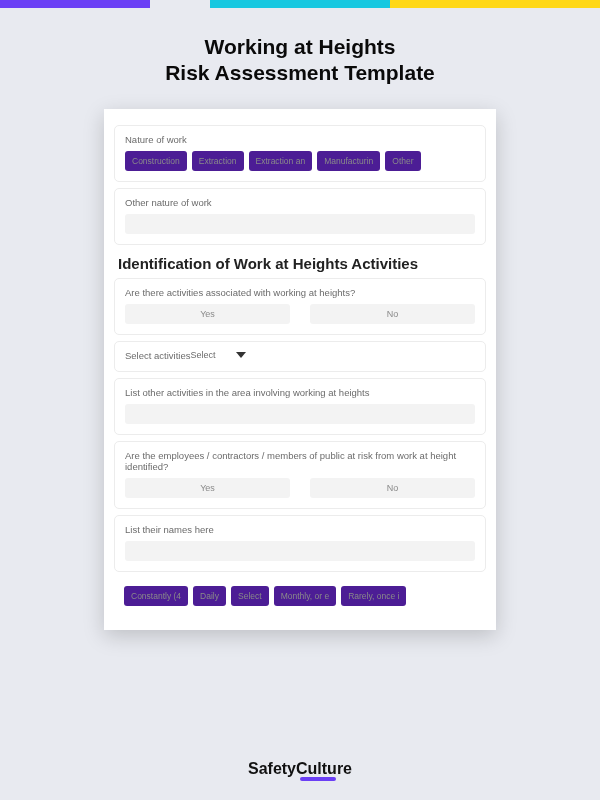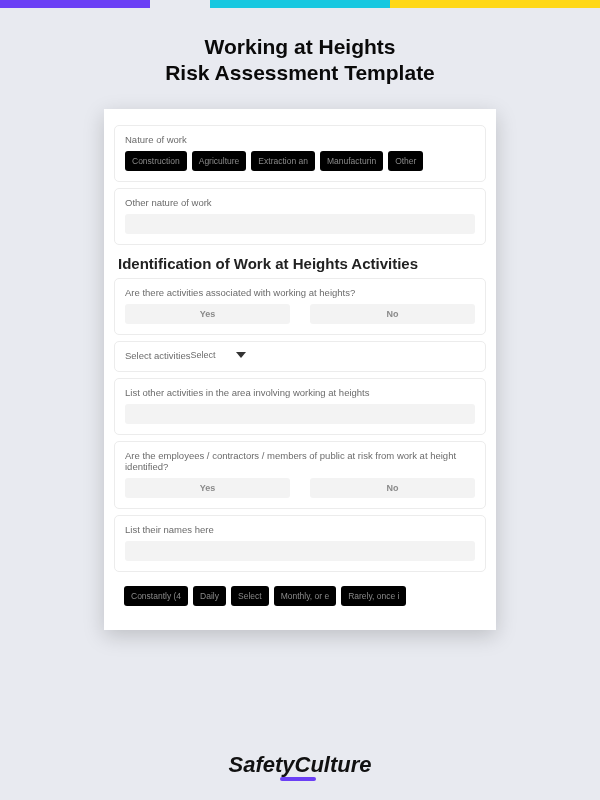--- a/index.html
+++ b/index.html
@@ -45,21 +45,21 @@
     font-size: 9.5px;
     color: #6b6b6b;
     margin-bottom: 6px;
   }
   .chip-row {
     display: flex;
     gap: 5px;
     flex-wrap: nowrap;
   }
   .chip {
-    background: #000000;
+    background: #4c1d95;
     border-radius: 3px;
     font-size: 8.5px;
     color: #8a8a8a;
     padding: 5px 7px;
     white-space: nowrap;
     overflow: hidden;
   }
   .text-input {
     background: #f3f3f3;
     border-radius: 3px;
@@ -69,21 +69,20 @@
   .section-heading {
     font-size: 15px;
     font-weight: 700;
     color: #222;
     margin: 10px 10px 4px 14px;
   }
   .yn-row {
     display: flex;
     gap: 20px;
     margin-top: 6px;
-    font-weight: bold;
   }
   .yn {
     flex: 1;
     background: #f3f3f3;
     border-radius: 3px;
     text-align: center;
     font-size: 9px;
     color: #8a8a8a;
     padding: 5px 0;
   }
@@ -109,23 +108,22 @@
     border-top: 6px solid #333;
   }
   .footer {
     position: absolute;
     bottom: 22px;
     width: 100%;
     text-align: center;
   }
   .brand {
     font-weight: 800;
-    font-size: 22px;
+    font-size: 16px;
     color: #111;
-    font-style: italic;
     display: inline-block;
     position: relative;
   }
   .brand .underline {
     position: absolute;
     left: 52px;
     bottom: -3px;
     width: 36px;
     height: 4px;
     background: #6b3ff5;
@@ -146,21 +144,21 @@
   <span>Working at Heights</span><br>
   <span>Risk Assessment Template</span>
 </h1>
 
 <div class="template">
 
   <div class="card">
     <div class="field-label">Nature of work</div>
     <div class="chip-row">
       <div class="chip">Construction</div>
-      <div class="chip">Agriculture</div>
+      <div class="chip">Extraction</div>
       <div class="chip">Extraction an</div>
       <div class="chip">Manufacturin</div>
       <div class="chip">Other</div>
     </div>
   </div>
 
   <div class="card">
     <div class="field-label">Other nature of work</div>
     <div class="text-input"></div>
   </div>

